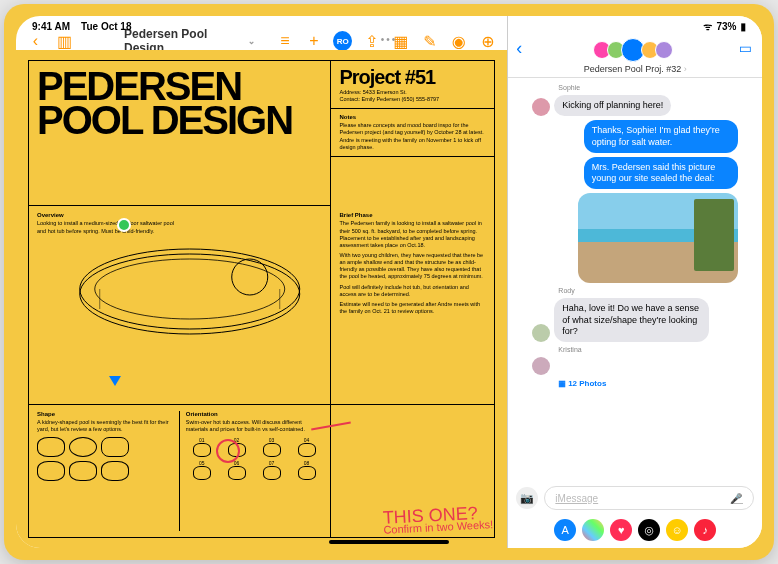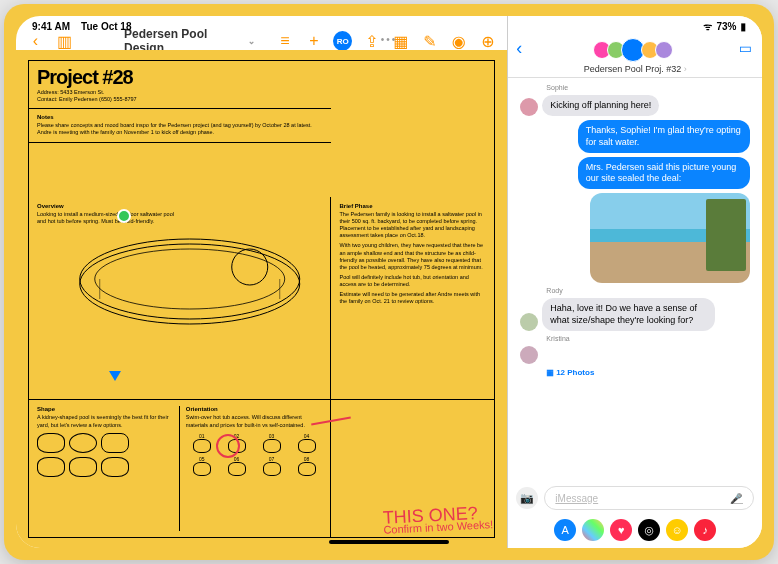--- a/index.html
+++ b/index.html
@@ -42,21 +42,21 @@
 .red-circle{position:absolute;width:24px;height:24px;border:2px solid #e8384f;border-radius:50%;top:28px;left:36px;}
 .red-arrow{position:absolute;width:40px;height:2px;background:#e8384f;top:20px;left:-20px;transform:rotate(-10deg);}
 
 .msg-header{height:62px;padding-top:18px;display:flex;flex-direction:column;align-items:center;justify-content:center;border-bottom:0.5px solid #ddd;position:relative;}
 .msg-back{position:absolute;left:8px;top:22px;color:#007aff;font-size:18px;}
 .msg-video{position:absolute;right:10px;top:24px;color:#007aff;font-size:14px;}
 .avatars{display:flex;align-items:center;gap:-4px;}
 .avatar{width:18px;height:18px;border-radius:50%;background:#ccc;border:1.5px solid #fff;margin-left:-4px;}
 .avatar.big{width:24px;height:24px;background:#007aff;}
 .msg-title{font-size:9px;color:#333;margin-top:2px;}
-.messages{flex:1;overflow:hidden;padding:6px 12px;display:flex;flex-direction:column;gap:4px;}
+.messages{flex:1;overflow:hidden;padding:6px 24px;display:flex;flex-direction:column;gap:4px;}
 .msg-name{font-size:7px;color:#888;margin-left:26px;}
 .msg-row{display:flex;align-items:flex-end;gap:4px;}
 .msg-row.out{justify-content:flex-end;}
 .msg-av{width:18px;height:18px;border-radius:50%;background:#bbb;flex-shrink:0;}
 .bubble{max-width:75%;padding:5px 8px;border-radius:12px;font-size:9px;line-height:1.25;}
 .bubble.in{background:#e5e5ea;color:#000;}
 .bubble.out{background:#0a84ff;color:#fff;margin-left:40px;}
 .photo-bubble{width:160px;height:90px;border-radius:12px;overflow:hidden;background:linear-gradient(180deg,#87ceeb 0%,#87ceeb 40%,#4db8d8 40%,#4db8d8 55%,#c4a57b 55%,#c4a57b 100%);position:relative;align-self:flex-end;}
 .photo-bubble::before{content:'';position:absolute;right:4px;top:6px;width:40px;height:72px;background:#5a7c3a;border-radius:2px;}
 .photos-link{font-size:8px;color:#007aff;margin-left:26px;font-weight:600;}
@@ -110,23 +110,29 @@
           </div>
     <div class="tb-icon">⇪</div>
     <div class="tb-icon">▦</div>
     <div class="tb-icon">✎</div>
     <div class="tb-icon">◉</div>
     <div class="tb-icon">⊕</div>
   </div>
 
   <div class="document">
     <div class="doc-grid">
+      <div class="doc-title-block">
+        <div class="big-title">
+          <span>PEDERSEN</span><br>
+          <span>POOL DESIGN</span>
+        </div>
+      </div>
       <div class="right-col">
         <div class="sub-block">
-          <div class="proj-num">Project #28</div>
+          <div class="proj-num">Project #51</div>
           <div class="small-text">Address: 5433 Emerson St.</div>
           <div class="small-text">Contact: Emily Pedersen (650) 555-8797</div>
         </div>
         <div class="sub-block">
           <div class="small-label">Notes</div>
           <div class="small-text">Please share concepts and mood board inspo for the Pedersen project (and tag yourself) by October 28 at latest. Andre is meeting with the family on November 1 to kick off design phase.</div>
         </div>
       </div>
       <div class="overview-block">
         <div class="small-label">Overview</div>

